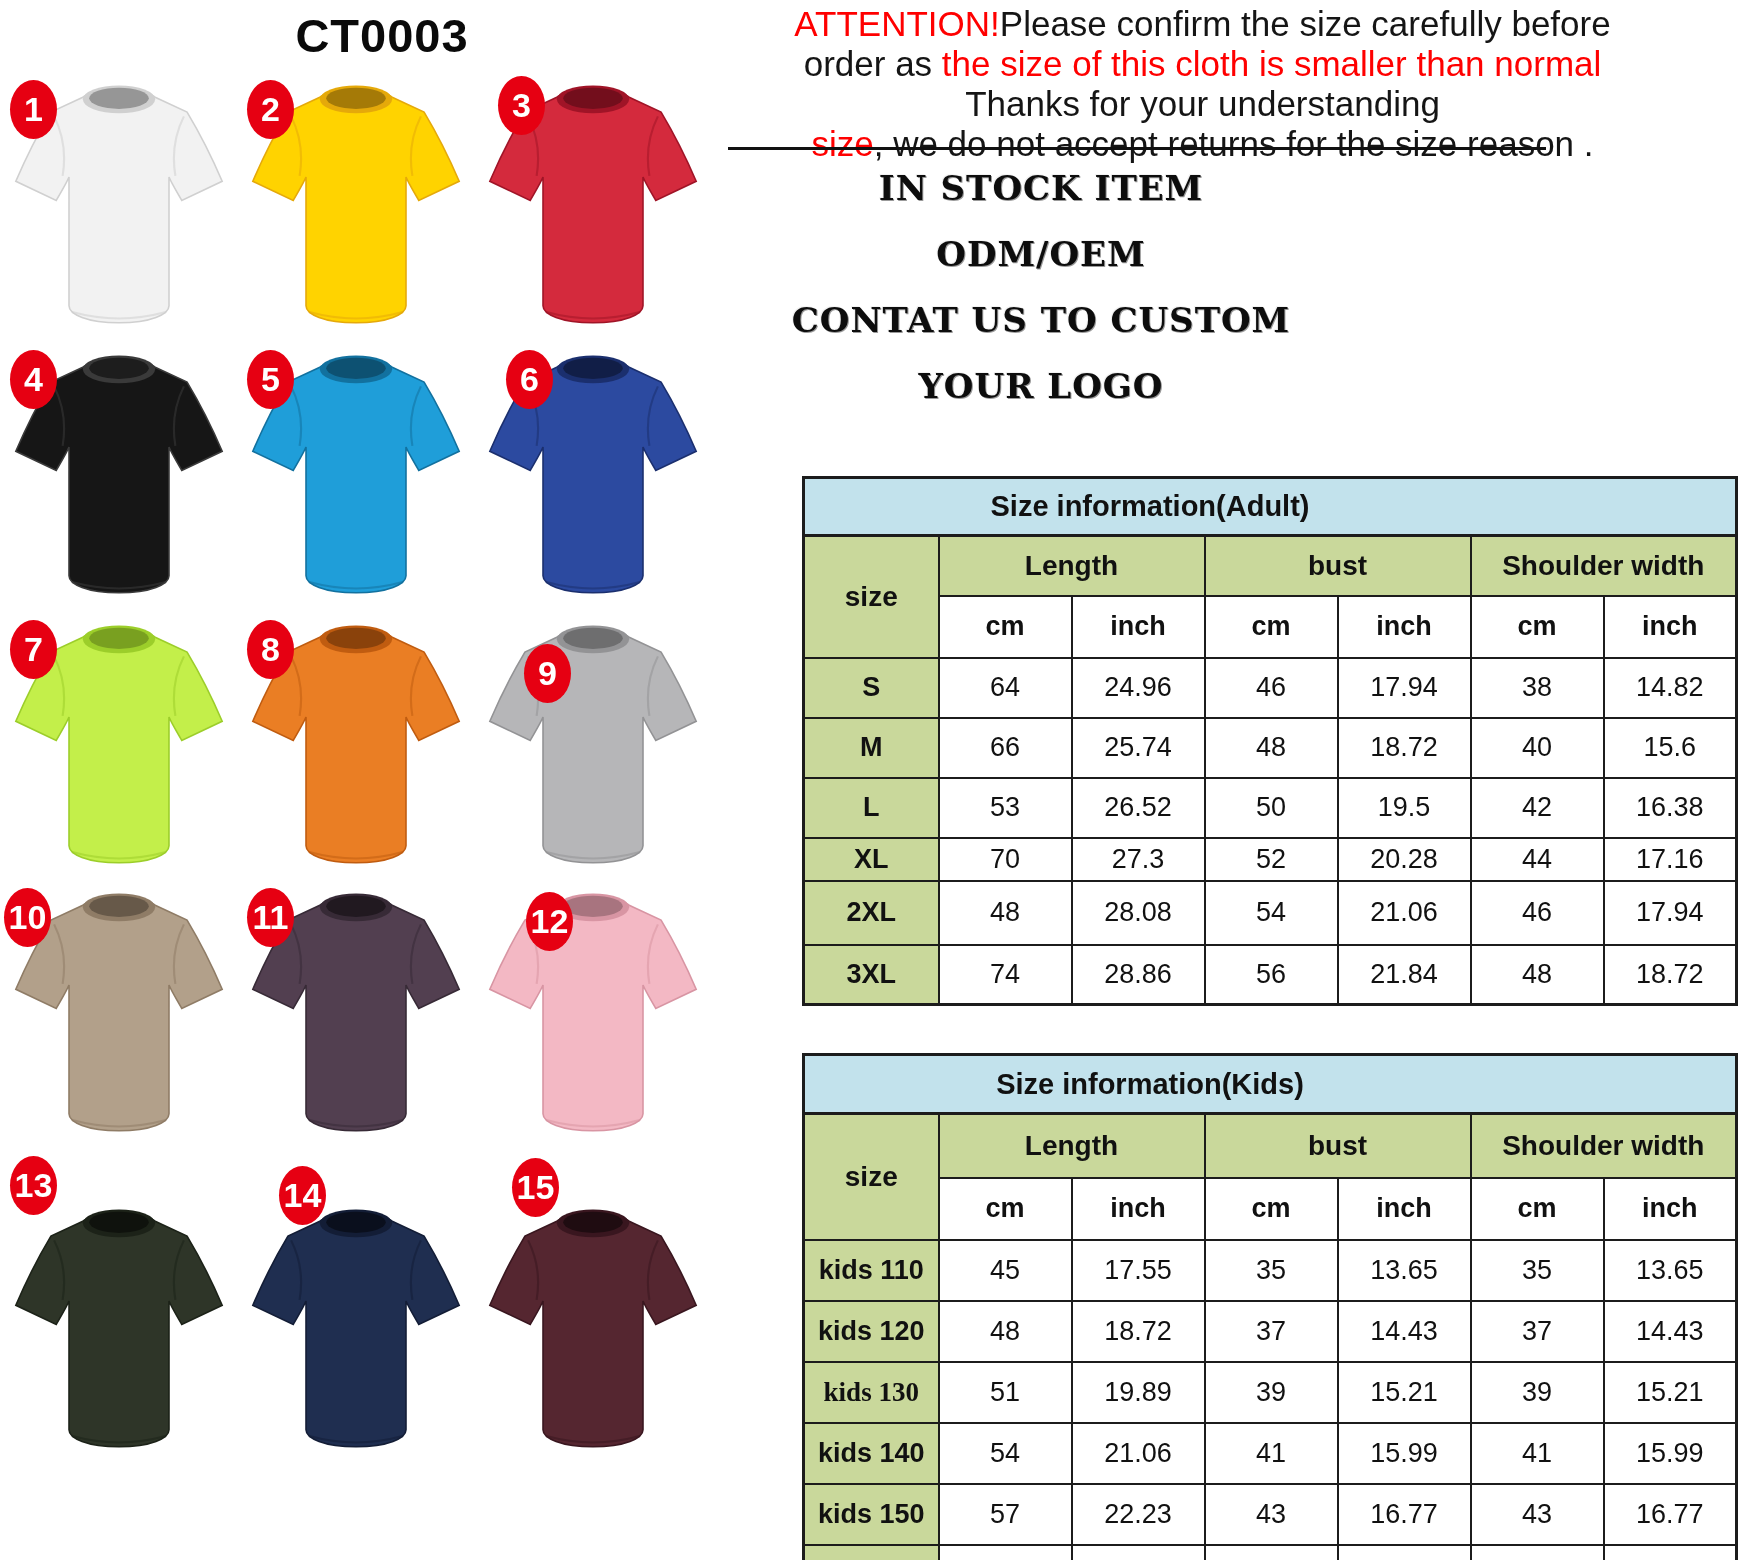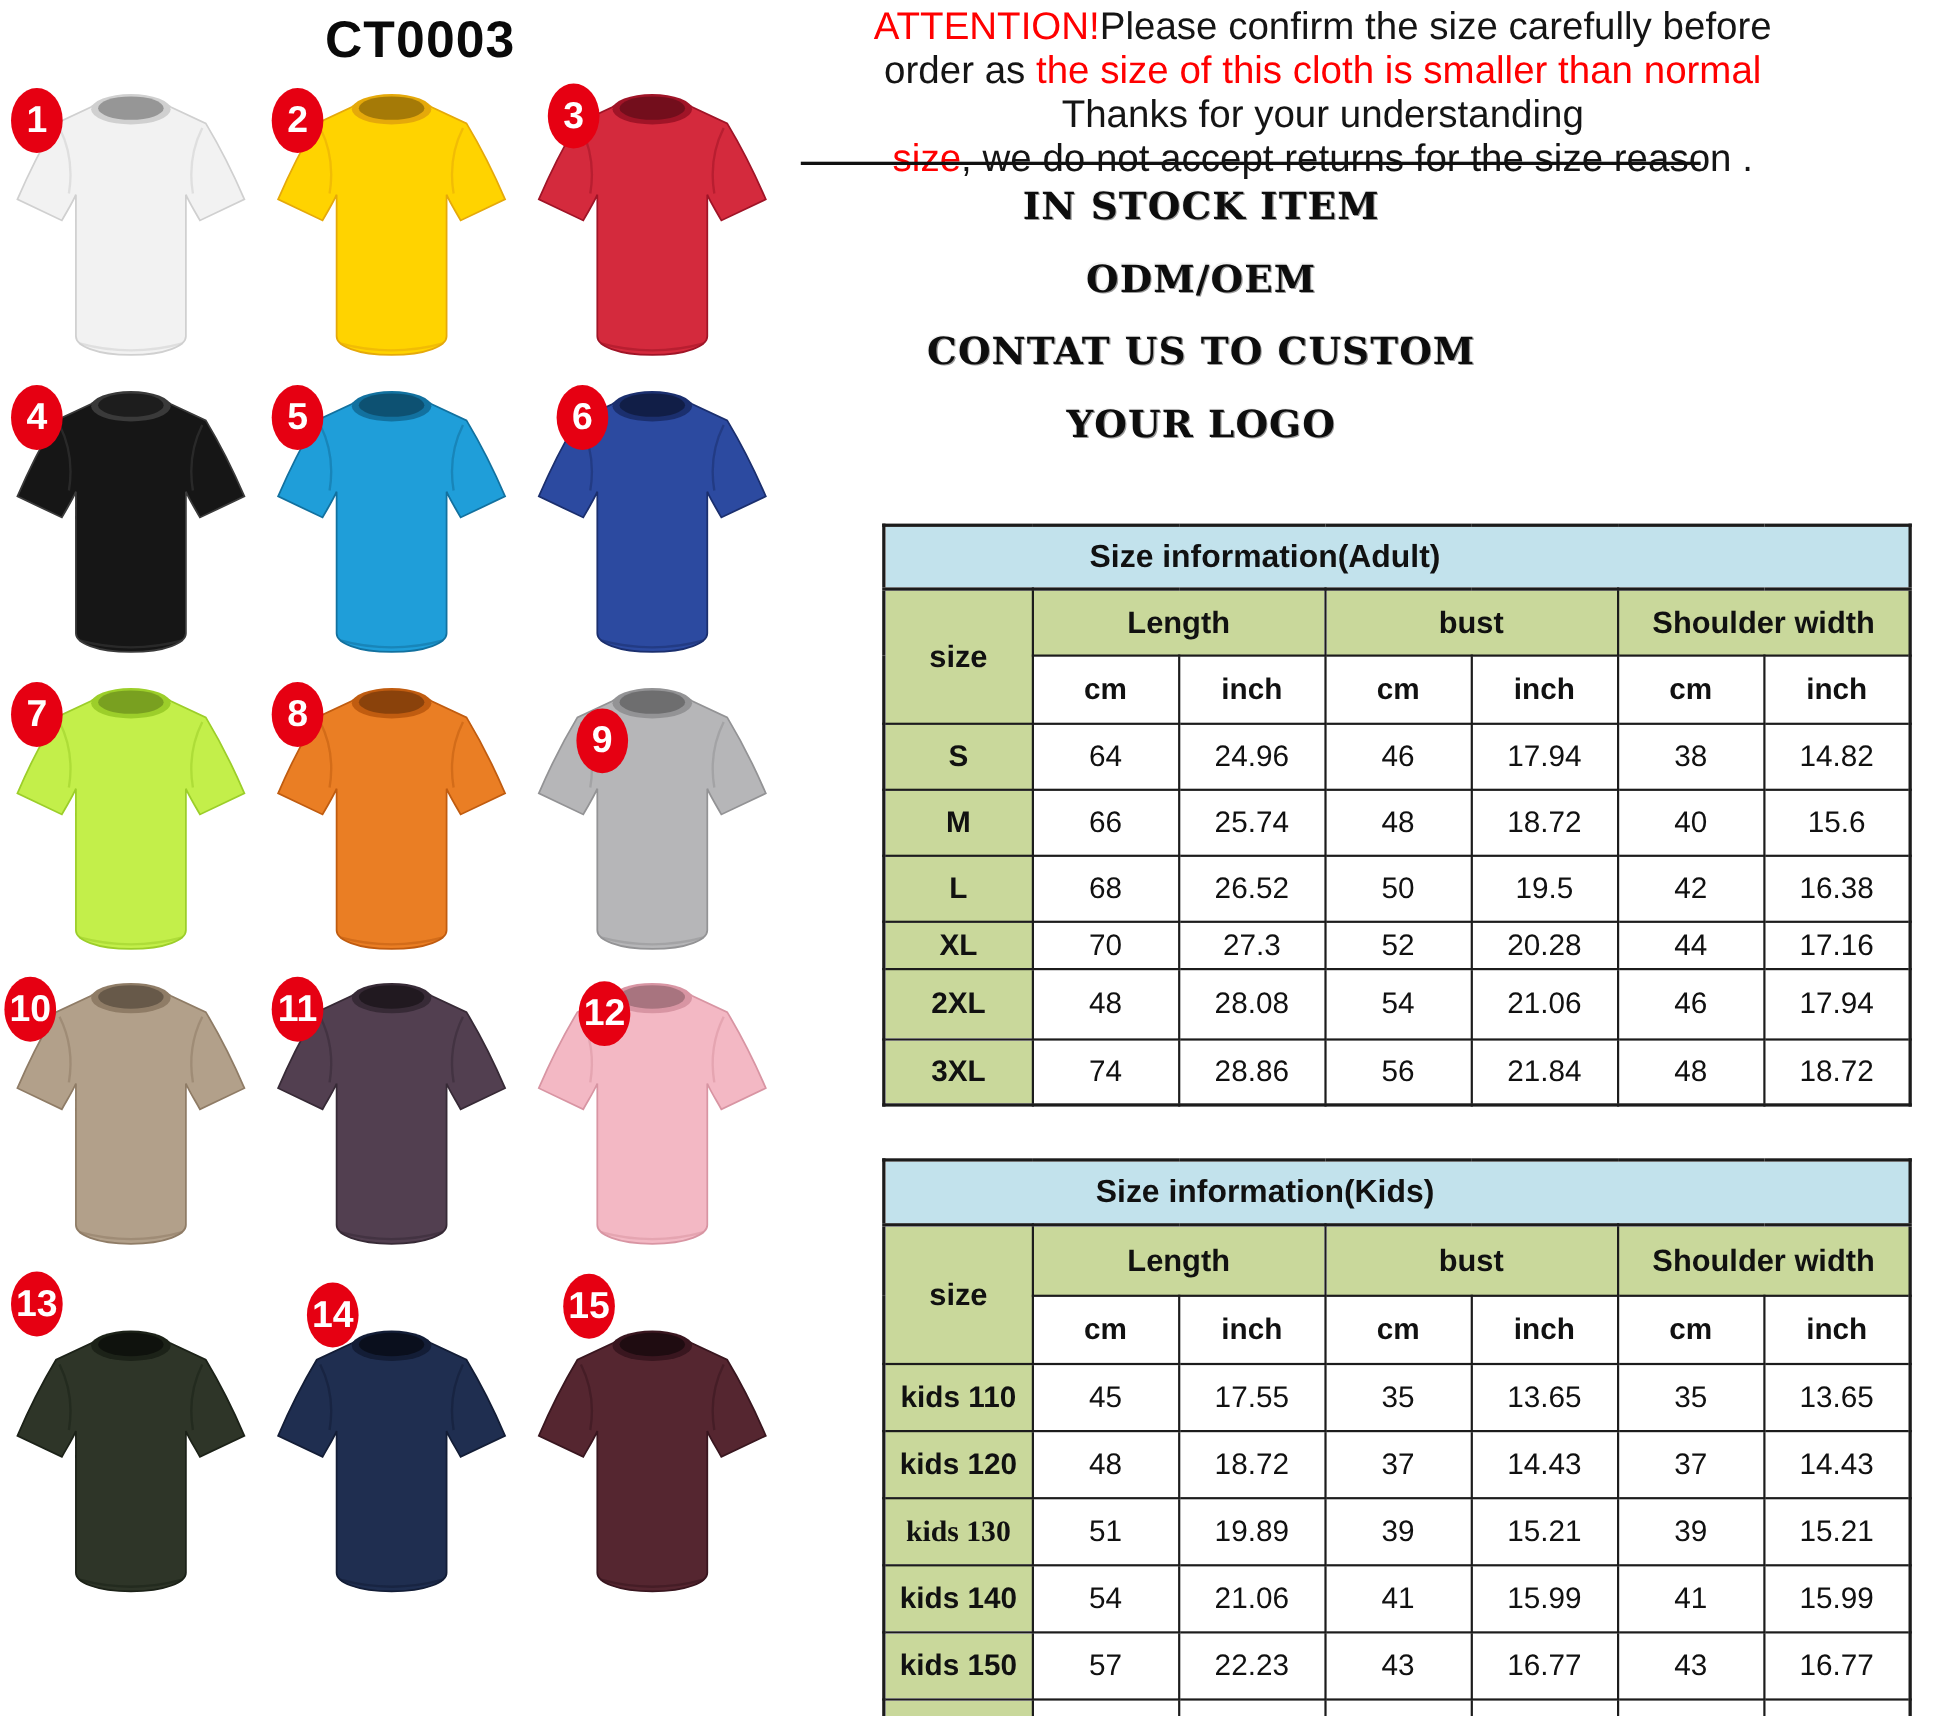--- a/index.html
+++ b/index.html
@@ -21,21 +21,21 @@
     color:#fff;font-weight:bold;font-size:34px;font-family:"Liberation Sans",sans-serif;
   }
   
   .attention{
     position:absolute;left:645px;top:4px;width:1115px;
     text-align:center;font-size:35px;line-height:40px;color:#151515;
   }
   .attention .red{color:#ff0000;}
   .underline-rule{position:absolute;left:728px;top:147px;width:818px;height:3px;background:#111;}
   
-  .headings{position:absolute;left:686px;top:168px;width:812px;text-align:center;}
+  .headings{position:absolute;left:635px;top:168px;width:812px;text-align:center;}
   .headings .h{
     font-family:"DejaVu Serif",serif;font-weight:bold;font-size:34px;line-height:40px;
     margin-bottom:26px;color:#0d0d0d;letter-spacing:1px;
     text-shadow:1px 1px 0 #9a9a9a, -1px -1px 0 #f2f2f2;
   }
   
   .size-table{
     position:absolute;border-collapse:collapse;table-layout:fixed;
     border:3px solid #1c1c1c;background:#fff;
   }
@@ -300,21 +300,21 @@
     <th class="sizecol" style="background: rgb(201, 216, 155);">M</th>
     <td class="val">66</td>
     <td class="val">25.74</td>
     <td class="val">48</td>
     <td class="val">18.72</td>
     <td class="val">40</td>
     <td class="val">15.6</td>
   </tr>
   <tr style="height:60px">
     <th class="sizecol" style="background: rgb(201, 216, 155);">L</th>
-    <td class="val">68</td>
+    <td class="val">53</td>
     <td class="val">26.52</td>
     <td class="val">50</td>
     <td class="val">19.5</td>
     <td class="val">42</td>
     <td class="val">16.38</td>
   </tr>
   <tr style="height:43px">
     <th class="sizecol" style="background: rgb(201, 216, 155);">XL</th>
     <td class="val">70</td>
     <td class="val">27.3</td>

